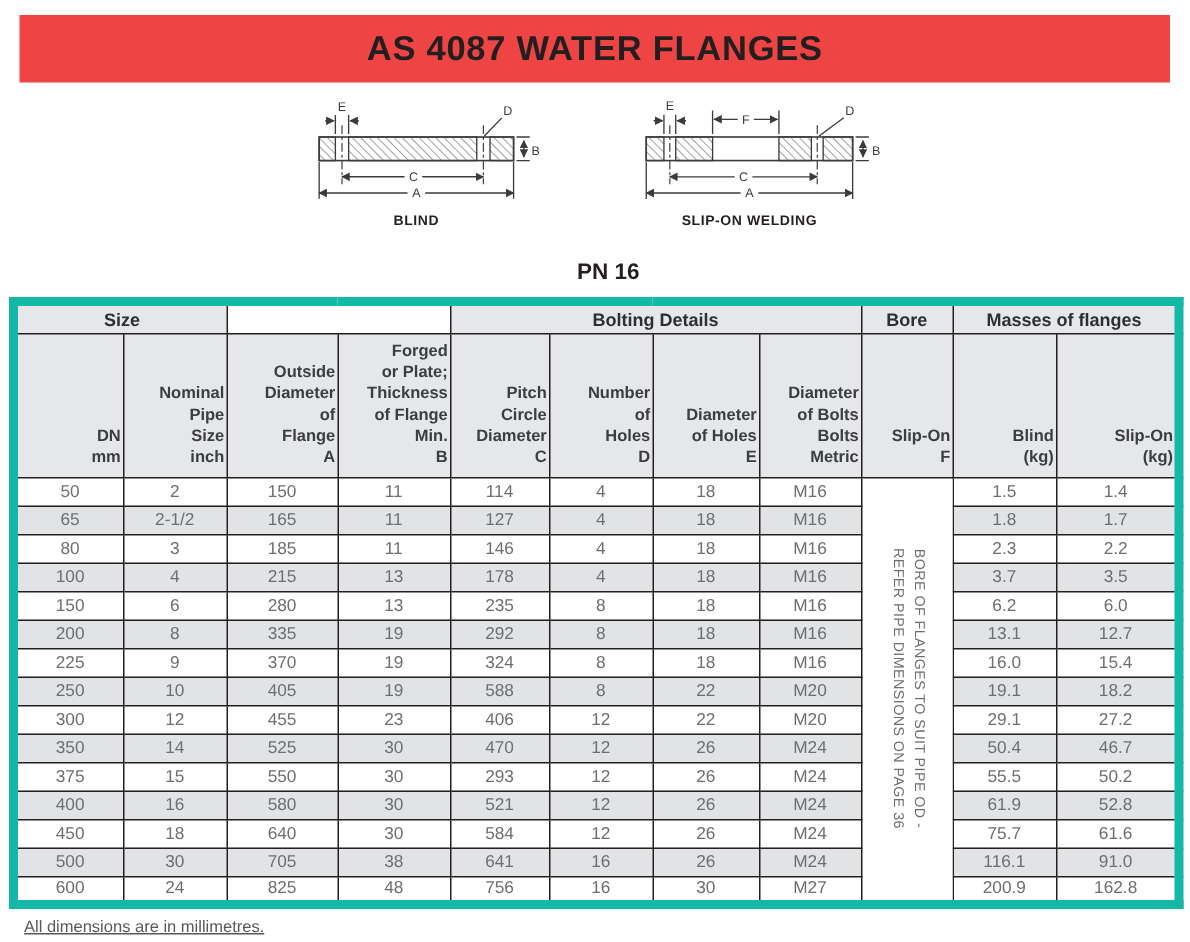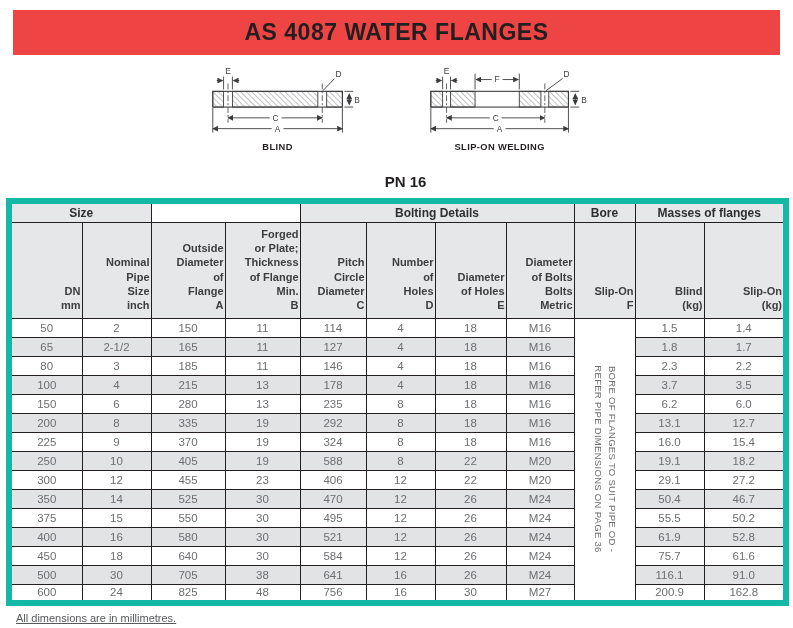--- a/index.html
+++ b/index.html
@@ -379,21 +379,21 @@
         <td>26</td>
         <td>M24</td>
         <td>50.4</td>
         <td>46.7</td>
       </tr>
       <tr>
         <td>375</td>
         <td>15</td>
         <td>550</td>
         <td>30</td>
-        <td>495</td>
+        <td>293</td>
         <td>12</td>
         <td>26</td>
         <td>M24</td>
         <td>55.5</td>
         <td>50.2</td>
       </tr>
       <tr>
         <td>400</td>
         <td>16</td>
         <td>580</td>

